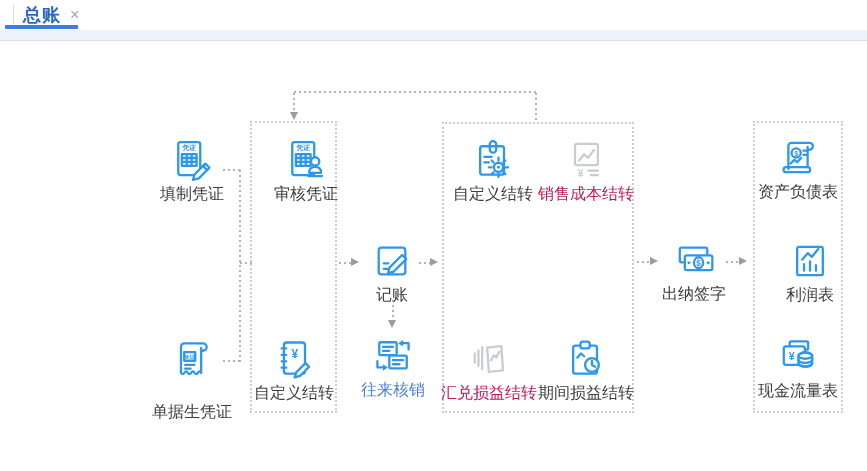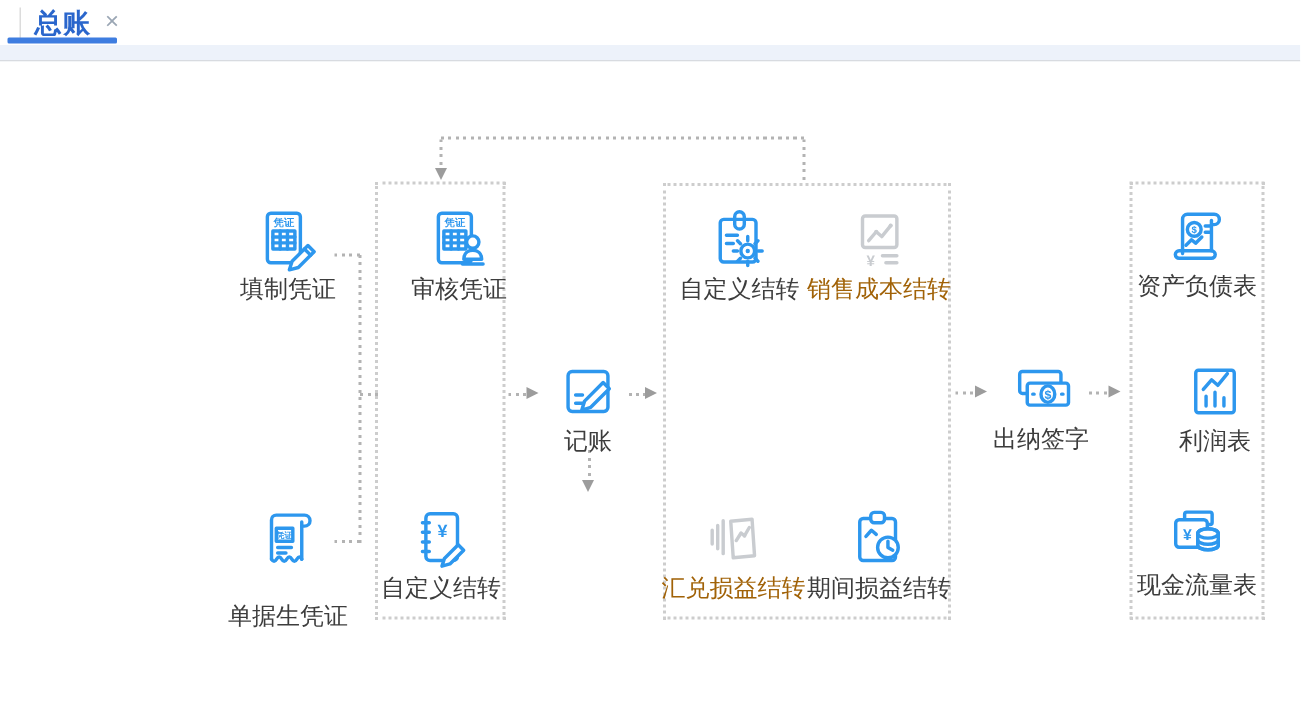--- a/index.html
+++ b/index.html
@@ -25,21 +25,21 @@
   .hline{position:absolute;height:2px;background:repeating-linear-gradient(to right,#b3b3b3 0 2px,transparent 2px 5px);}
   .vline{position:absolute;width:2px;background:repeating-linear-gradient(to bottom,#b3b3b3 0 2px,transparent 2px 5px);}
   .arrow-right{position:absolute;width:0;height:0;border-top:4.5px solid transparent;border-bottom:4.5px solid transparent;border-left:8px solid #9c9c9c;}
   .arrow-down{position:absolute;width:0;height:0;border-left:4.5px solid transparent;border-right:4.5px solid transparent;border-top:8px solid #9c9c9c;}
   
   .node{position:absolute;width:92px;display:flex;flex-direction:column;align-items:center;gap:5px;
         color:#2d97ee;cursor:pointer;}
   .node .icn{width:44px;height:44px;display:block;}
   .node .lbl{font-size:16px;line-height:14px;color:#3d3d3d;white-space:nowrap;}
   .node.disabled{color:#c9ccd0;cursor:default;}
-  .node.disabled .lbl{color:#a16207;}
+  .node.disabled .lbl{color:#be185d;}
   .node.active .lbl{color:#4e80d4;}
   .icn text{font-family:"Liberation Sans","DejaVu Sans",sans-serif;}
 </style>
 </head>
 <body>
 
 <div class="screen">
 
   <div class="tabbar">
     <span class="tab-divider"></span>
@@ -141,20 +141,35 @@
       <svg class="icn" viewBox="0 0 48 48">
         <g fill="none" stroke="currentColor" stroke-width="2.5" stroke-linecap="round" stroke-linejoin="round">
           <rect x="9.5" y="9.5" width="29" height="29" rx="3"></rect>
           <path d="M15 32.5 h9 M15 26.5 h5"></path>
           <path d="M21.5 31 L35 17.5 l4.5 4.5 L26 35.5 l-6.5 2 z" fill="#fff"></path>
         </g>
       </svg>
       <div class="lbl">记账</div>
     </div>
 
+    <div class="node active" style="left:347px;top:293px;">
+      <svg class="icn" viewBox="0 0 48 48">
+        <g fill="none" stroke="currentColor" stroke-width="2.5" stroke-linecap="round" stroke-linejoin="round">
+          <path d="M41 17 v-7 h-7"></path>
+          <polygon points="35,6.5 35,13.5 29.5,10" fill="currentColor" stroke="none"></polygon>
+          <rect x="9" y="9" width="19" height="14" rx="1.5" fill="#fff"></rect>
+          <path d="M13 14 h11 M13 18.5 h7"></path>
+          <path d="M7 29.5 v7 h7"></path>
+          <polygon points="13,33 13,40 18.5,36.5" fill="currentColor" stroke="none"></polygon>
+          <rect x="20" y="23.5" width="19" height="14" rx="1.5" fill="#fff"></rect>
+          <path d="M24 28.5 h11 M24 33 h7"></path>
+        </g>
+      </svg>
+      <div class="lbl">往来核销</div>
+    </div>
 
     <div class="node" style="left:447px;top:97px;">
       <svg class="icn" viewBox="0 0 48 48">
         <g fill="none" stroke="currentColor" stroke-width="2.5" stroke-linecap="round" stroke-linejoin="round">
           <rect x="10" y="9" width="26" height="31" rx="2.5"></rect>
           <path d="M27.5 12.5 v-5.5 a3.5 3.5 0 0 0 -7 0 v5.5 a3.5 3.5 0 0 0 7 0"></path>
           <path d="M14.5 20.5 h8 M14.5 26.5 h5"></path>
           <path d="M30 24.5 v-3 M35.3 26.7 l2.1-2.1 M37.5 32 h3 M35.3 37.3 l2.1 2.1 M30 39.5 v3 M24.7 37.3 l-2.1 2.1 M22.5 32 h-3 M24.7 26.7 l-2.1-2.1"></path>
           <circle cx="30" cy="32" r="5" fill="#fff"></circle>
           <circle cx="30" cy="32" r="1.6" fill="currentColor" stroke="none"></circle>

